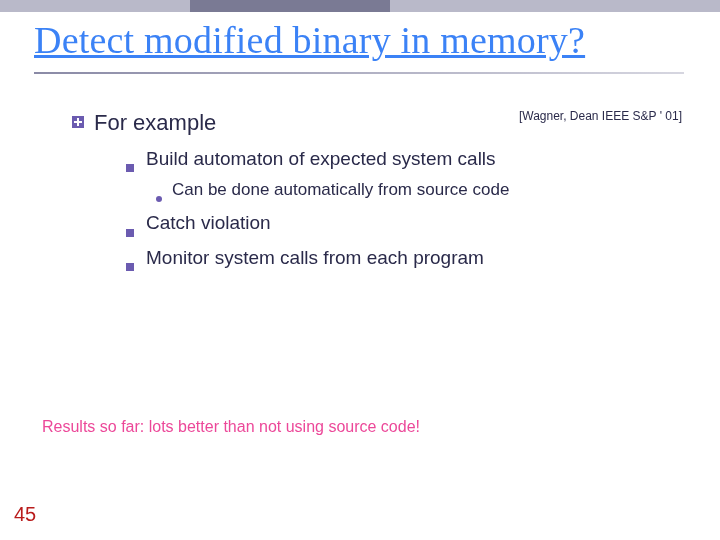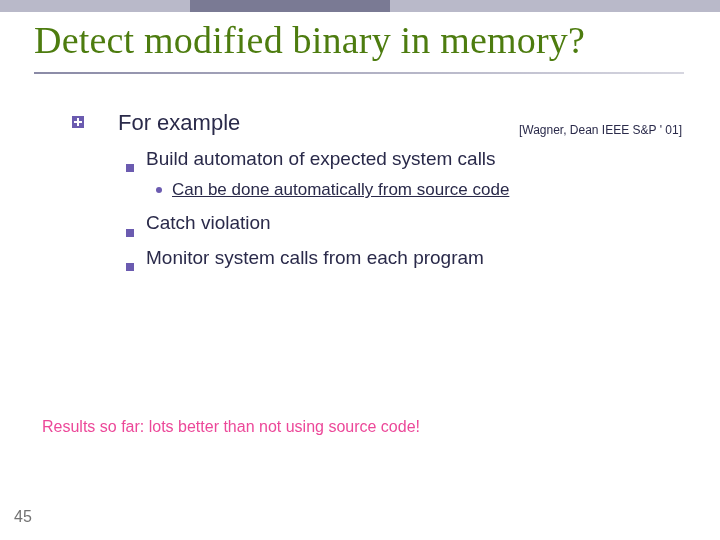--- a/index.html
+++ b/index.html
@@ -1,40 +1,40 @@
 <!DOCTYPE html>
 <html><head>
 <meta charset="utf-8">
 <style>
   * { margin: 0; padding: 0; box-sizing: border-box; }
   html, body { width: 720px; height: 540px; background: #fff; font-family: Verdana, Geneva, sans-serif; color: #2a2a4a; overflow: hidden; }
   .slide { width: 720px; height: 540px; position: relative; }
   .topbar { position: absolute; top: 0; left: 0; width: 720px; height: 12px; background: #b9b9c9; }
   .topbar .dark { position: absolute; top: 0; left: 190px; width: 200px; height: 12px; background: #7a7a94; }
-  .title { position: absolute; top: 18px; left: 34px; font-family: "Times New Roman", serif; font-size: 38px; letter-spacing: 0.2px; color: #4d7c0f; }
+  .title { position: absolute; top: 18px; left: 34px; font-family: "Times New Roman", serif; font-size: 38px; letter-spacing: 0.2px; color: #3b82f6; text-decoration: underline; }
   .underline { position: absolute; top: 72px; left: 34px; width: 650px; height: 2px; background: linear-gradient(to right, #8a8aa6, #d6d6e0); }
   .body { position: absolute; top: 108px; left: 72px; width: 610px; }
   .l1 { display: flex; align-items: flex-start; margin-bottom: 6px; }
   .l1 .bullet { flex: 0 0 auto; width: 12px; height: 12px; margin-top: 8px; margin-right: 10px; background: #6b5bb0; position: relative; }
   .l1 .bullet::before, .l1 .bullet::after { content: ""; position: absolute; background: #fff; }
   .l1 .bullet::before { left: 5px; top: 2px; width: 2px; height: 8px; }
   .l1 .bullet::after  { top: 5px; left: 2px; height: 2px; width: 8px; }
   .l1 .txt { font-size: 22px; line-height: 1.35; flex: 1; }
   .l1 .cite { font-size: 12px; white-space: nowrap; margin-left: 64px; }
-  .row-inline { display: flex; align-items: flex-end; justify-content: space-between; margin-left: 24px; }
+  .row-inline { display: flex; align-items: flex-start; justify-content: space-between; }
   .l2wrap { margin-left: 54px; }
   .l2 { display: flex; align-items: flex-end; margin-top: 8px; }
   .l2 .sq { flex: 0 0 auto; width: 8px; height: 8px; background: #6b5bb0; margin-top: 9px; margin-right: 12px; }
   .l2 .txt { font-size: 19px; line-height: 1.4; }
   .l3wrap { margin-left: 30px; }
-  .l3 { display: flex; align-items: flex-start; margin-top: 6px; text-decoration: underline; }
+  .l3 { display: flex; align-items: flex-end; margin-top: 6px; }
   .l3 .dot { flex: 0 0 auto; width: 6px; height: 6px; background: #6b5bb0; border-radius: 50%; margin-top: 9px; margin-right: 10px; }
   .l3 .txt { font-size: 17px; line-height: 1.4; }
   .summary { position: absolute; top: 418px; left: 42px; font-size: 16px; color: #ec4899; }
-  .pagenum { position: absolute; bottom: 14px; left: 14px; font-size: 16px; color: #737373; }
+  .pagenum { position: absolute; bottom: 14px; left: 14px; font-size: 20px; color: #b91c1c; }
 </style>
 </head>
 <body>
 
 <div class="slide">
   <div class="topbar">
       <div class="dark"></div>
     </div>
   <div class="title">Detect modified binary in memory?</div>
   <div class="underline"></div>

